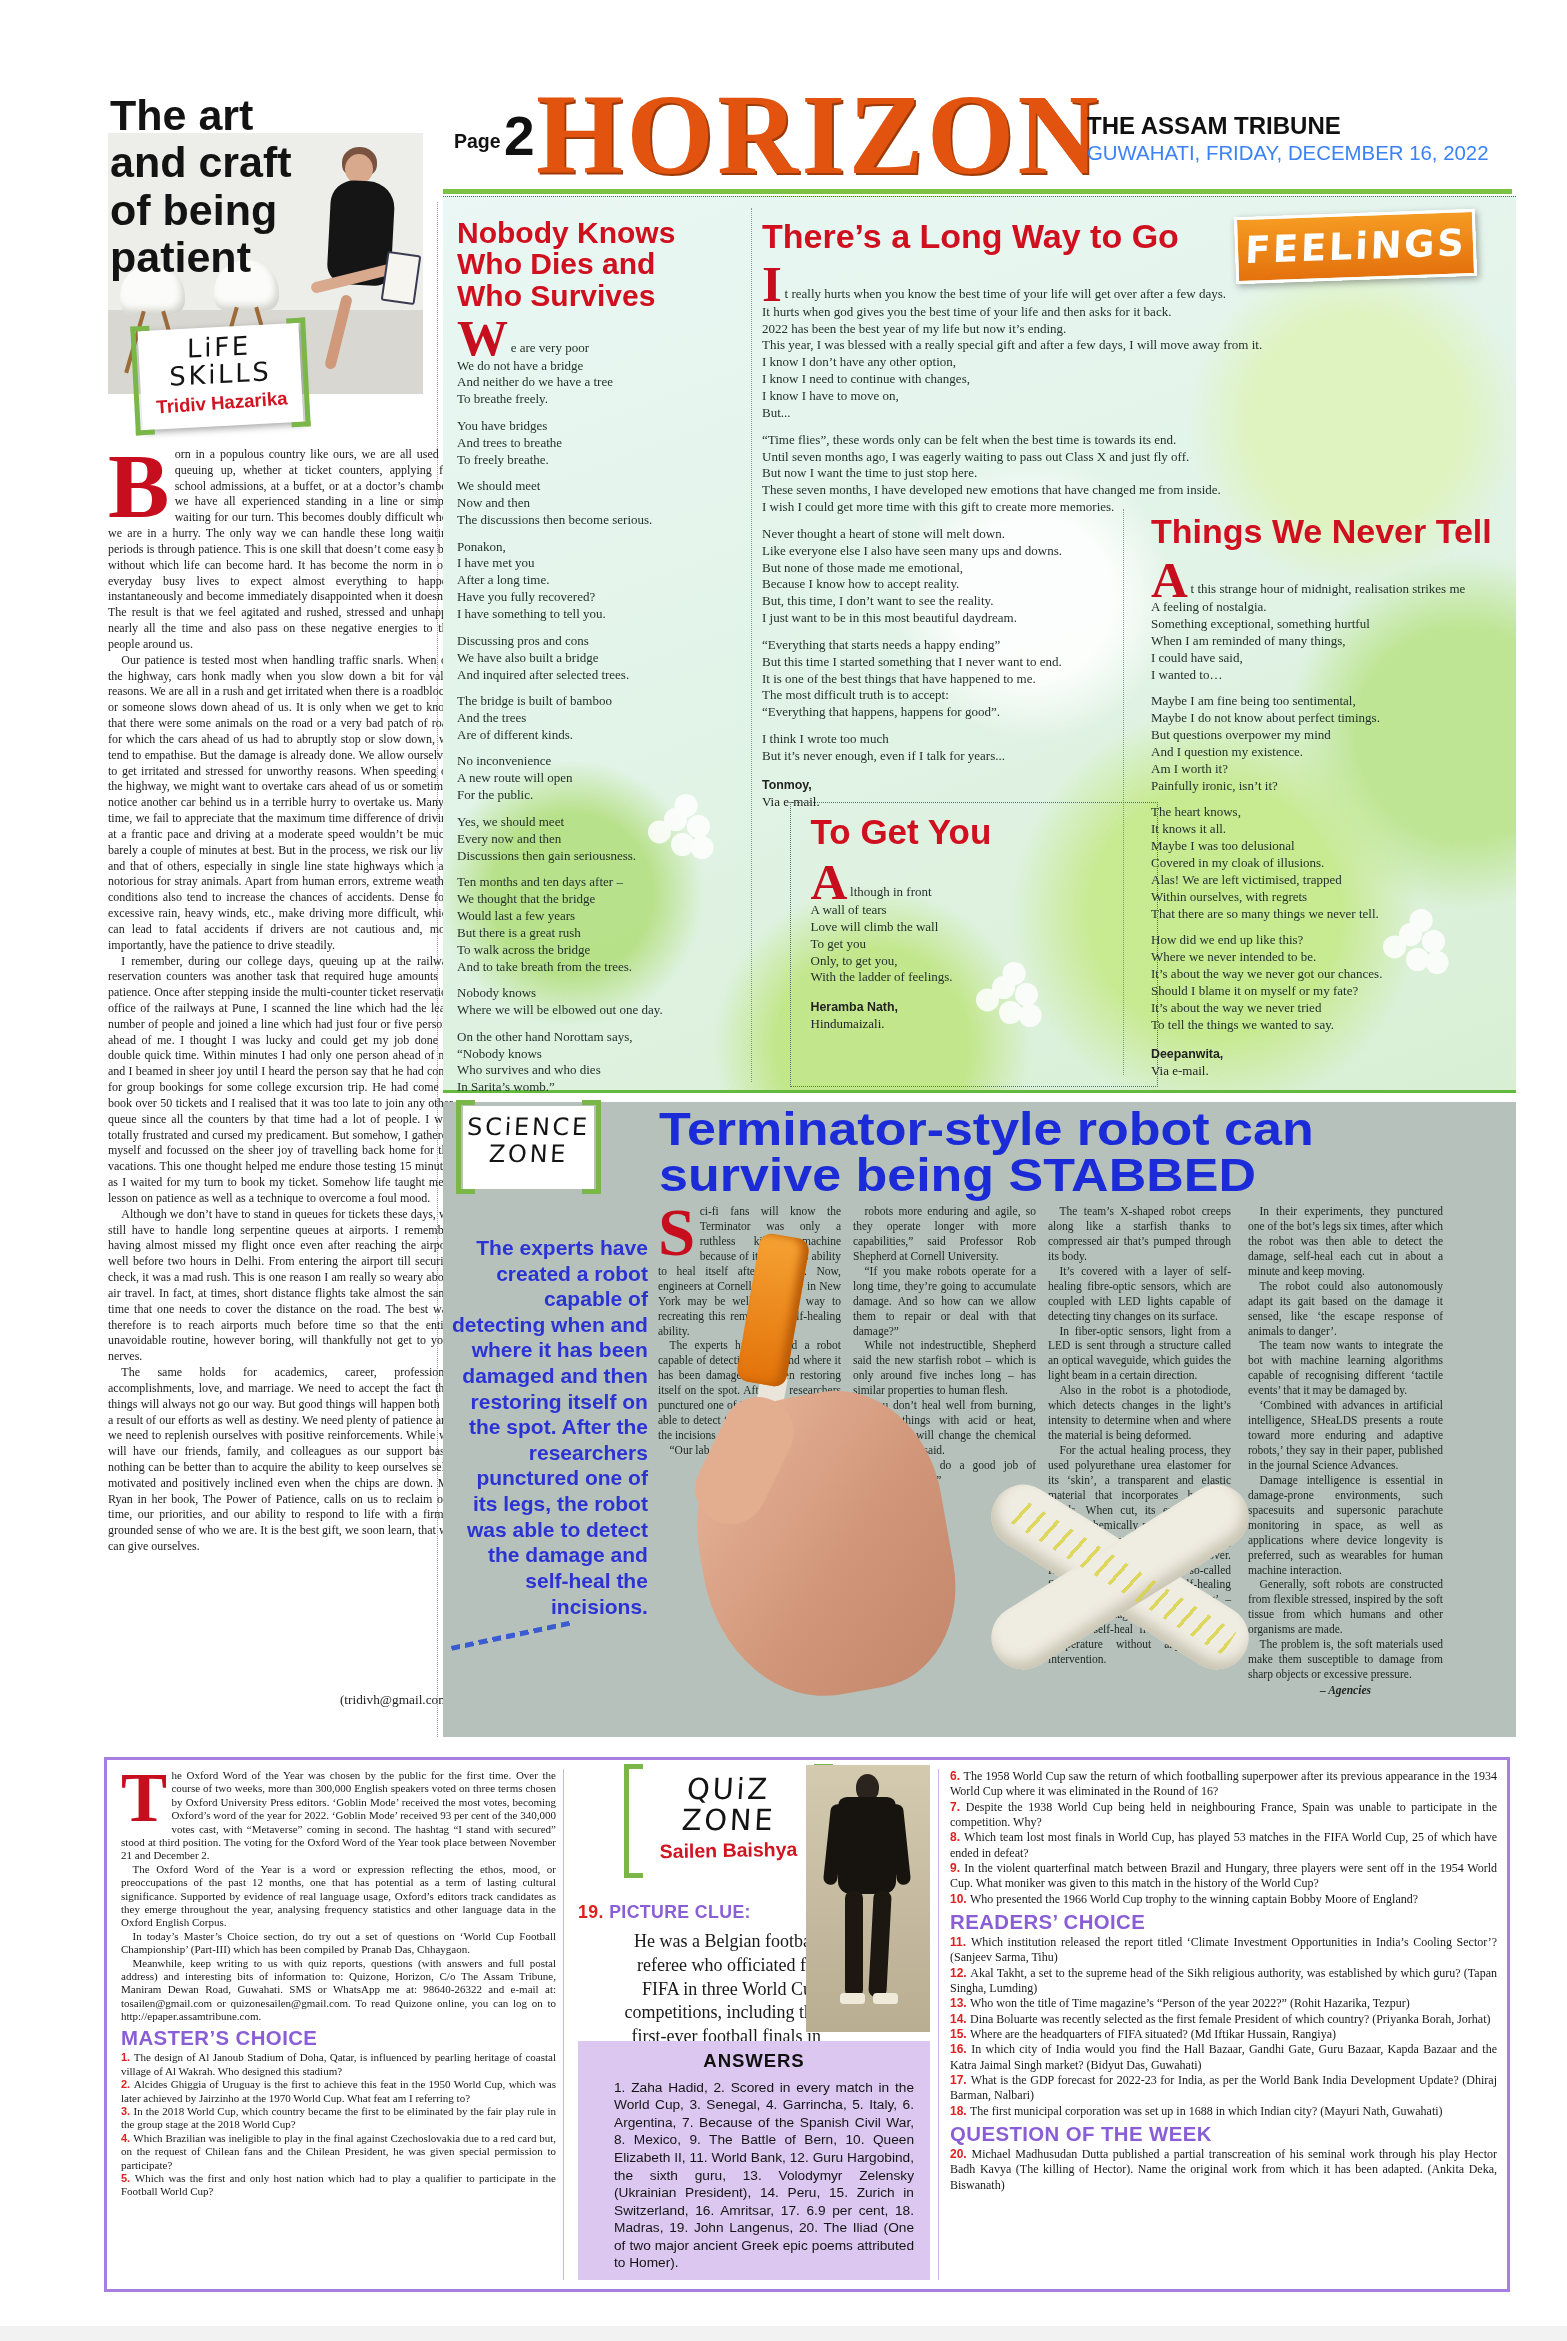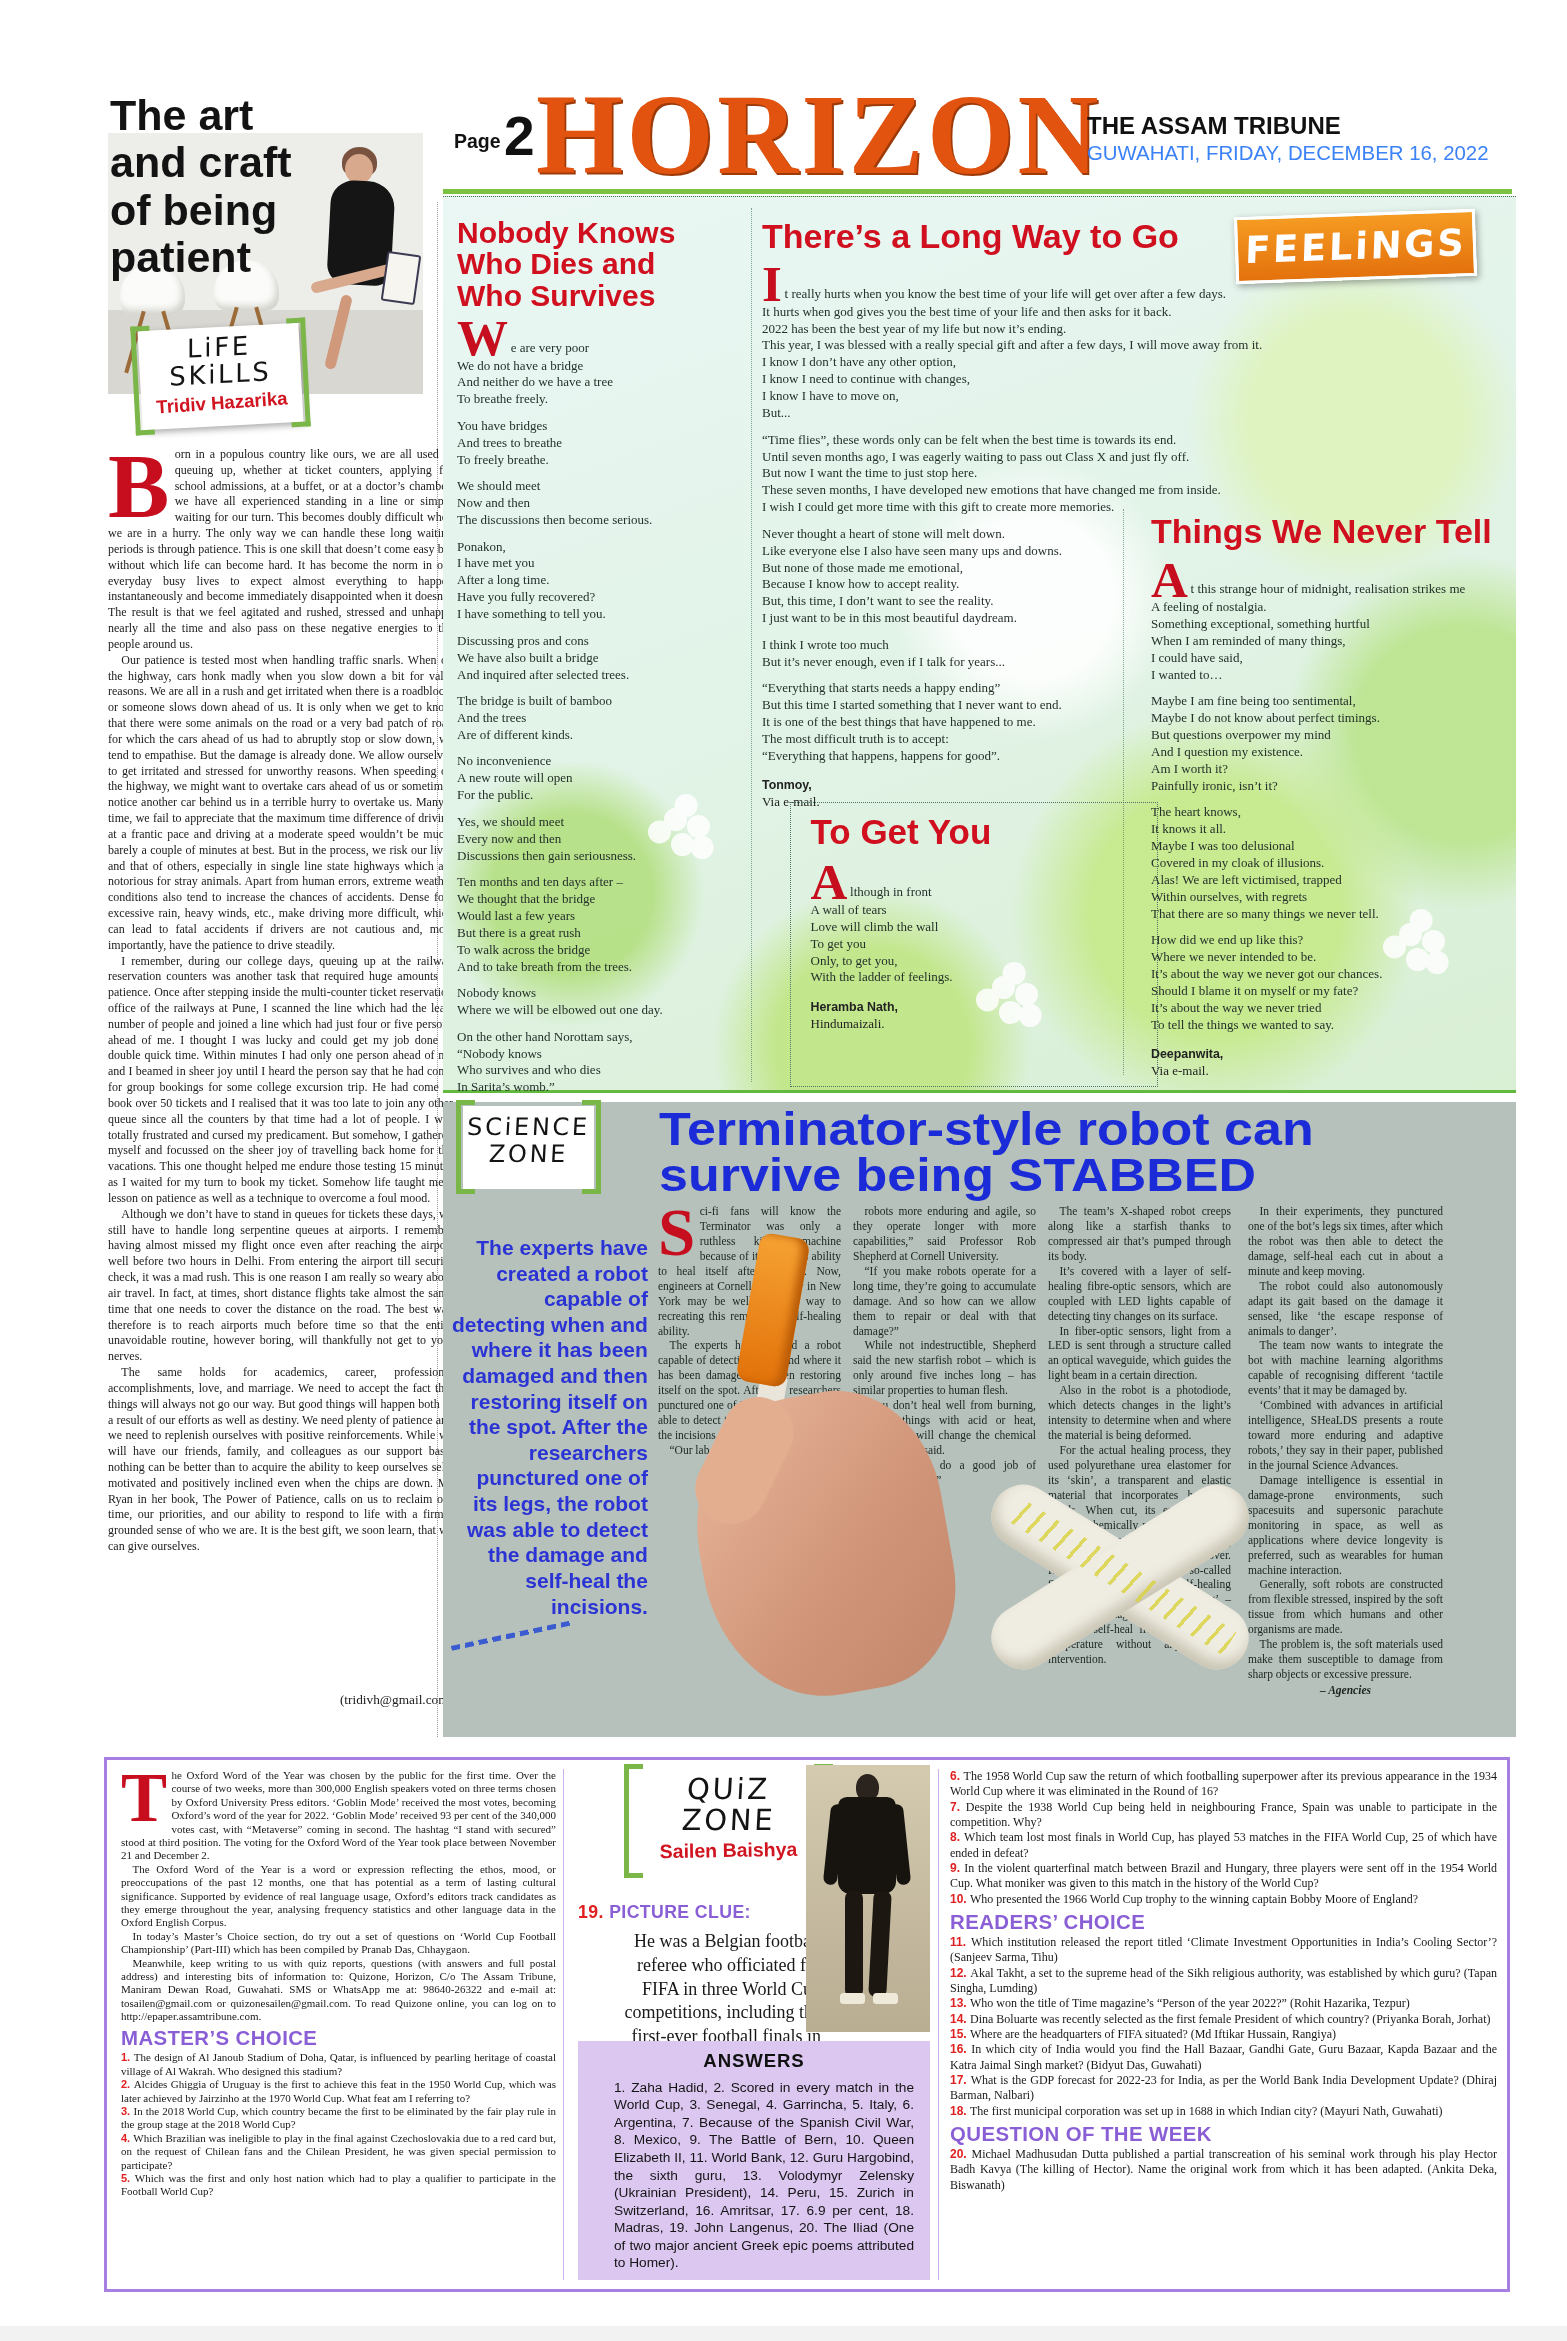--- a/index.html
+++ b/index.html
@@ -325,29 +325,29 @@
           </div>
           <div class="stanza" data-interactable="false">
             <div class="pline" data-interactable="false">Never thought a heart of stone will melt down.</div>
             <div class="pline" data-interactable="false">Like everyone else I also have seen many ups and downs.</div>
             <div class="pline" data-interactable="false">But none of those made me emotional,</div>
             <div class="pline" data-interactable="false">Because I know how to accept reality.</div>
             <div class="pline" data-interactable="false">But, this time, I don’t want to see the reality.</div>
             <div class="pline" data-interactable="false">I just want to be in this most beautiful daydream.</div>
           </div>
           <div class="stanza" data-interactable="false">
-            <div class="pline" data-interactable="false">I think I wrote too much</div>
-            <div class="pline" data-interactable="false">But it’s never enough, even if I talk for years...</div>
-          </div>
-          <div class="stanza" data-interactable="false">
             <div class="pline" data-interactable="false">“Everything that starts needs a happy ending”</div>
             <div class="pline" data-interactable="false">But this time I started something that I never want to end.</div>
             <div class="pline" data-interactable="false">It is one of the best things that have happened to me.</div>
             <div class="pline" data-interactable="false">The most difficult truth is to accept:</div>
             <div class="pline" data-interactable="false">“Everything that happens, happens for good”.</div>
+          </div>
+          <div class="stanza" data-interactable="false">
+            <div class="pline" data-interactable="false">I think I wrote too much</div>
+            <div class="pline" data-interactable="false">But it’s never enough, even if I talk for years...</div>
           </div>
         </div>
       <div class="pcredit" data-interactable="false"><b data-interactable="false">Tonmoy,</b><br><span data-interactable="false">Via e-mail.</span></div>
     </div>
 
     <div class="togetyou" data-interactable="false">
       <div class="poemtitle" data-interactable="false">To Get You</div>
       <div class="opening" data-interactable="false">
           <span class="pdc" data-interactable="false">A</span>
           <span class="rest" data-interactable="false">lthough in front</span>

